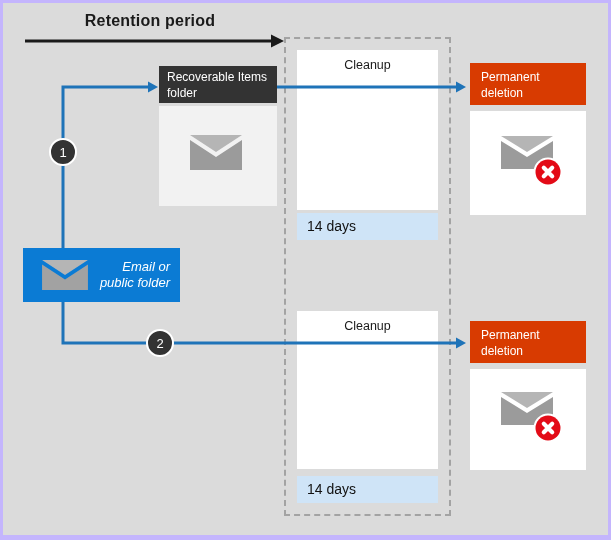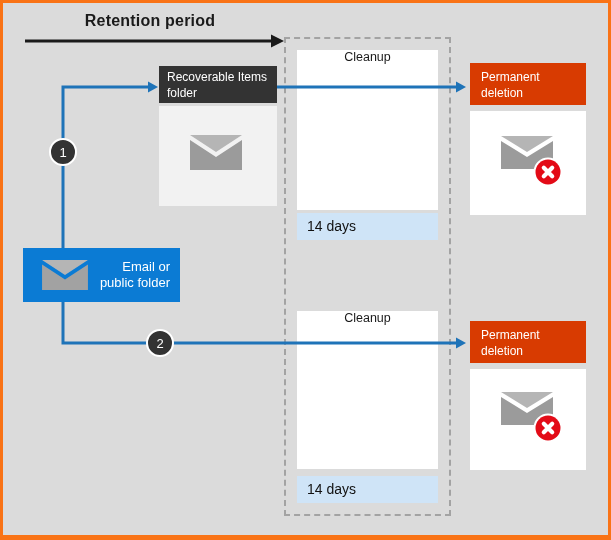--- a/index.html
+++ b/index.html
@@ -4,21 +4,21 @@
 <style>
   html,body{margin:0;padding:0;}
   body{
     font-family:"Liberation Sans","DejaVu Sans",sans-serif;
     background:#ffffff;
     -webkit-font-smoothing:antialiased;
   }
   .canvas{
     position:relative;
     width:611px;height:540px;
-    background:#f97316;
+    background:#c4b5fd;
     overflow:hidden;
   }
   .bg{
     position:absolute;left:3px;top:3px;right:3px;bottom:5px;
     background:#dbdbdb;
   }
   .abs{position:absolute;box-sizing:border-box;}
 
   .retention-label{
     left:60px;top:12px;width:180px;
@@ -32,21 +32,21 @@
     border:2px dashed #a3a3a3;
     background:transparent;
   }
 
   .white-box{background:#ffffff;}
   .cleanup-box{left:297px;width:141px;}
   .cleanup-top{top:50px;height:160px;}
   .cleanup-bottom{top:311px;height:158px;}
   .cleanup-title{
     display:block;text-align:center;
-    padding-top:0;
+    padding-top:8px;
     font-size:12.5px;color:#1a1a1a;
   }
   .days-bar{
     left:297px;width:141px;height:27px;
     background:#cfe4f7;
     font-size:14px;font-weight:normal;color:#111;
     line-height:27px;
     padding-left:10px;
   }
   .days-top{top:213px;}
@@ -76,21 +76,21 @@
   .deleted-box{left:470px;width:116px;background:#ffffff;}
   .deleted-top{top:111px;height:104px;}
   .deleted-bottom{top:369px;height:101px;}
   .deleted-box svg{position:absolute;left:31px;}
   .deleted-top svg{top:25px;}
   .deleted-bottom svg{top:23px;}
 
   .blue-box{
     left:23px;top:248px;width:157px;height:54px;
     background:#0b7bd4;
-    display:flex;align-items:center;
+    display:flex;align-items:center;font-style:italic;
   }
   .blue-box svg{margin-left:17px;flex:0 0 auto;}
   .blue-box .label{
     flex:1;
     text-align:right;
     padding-right:10px;
     color:#ffffff;font-size:13px;line-height:1.25;
   }
 
   .overlay{

